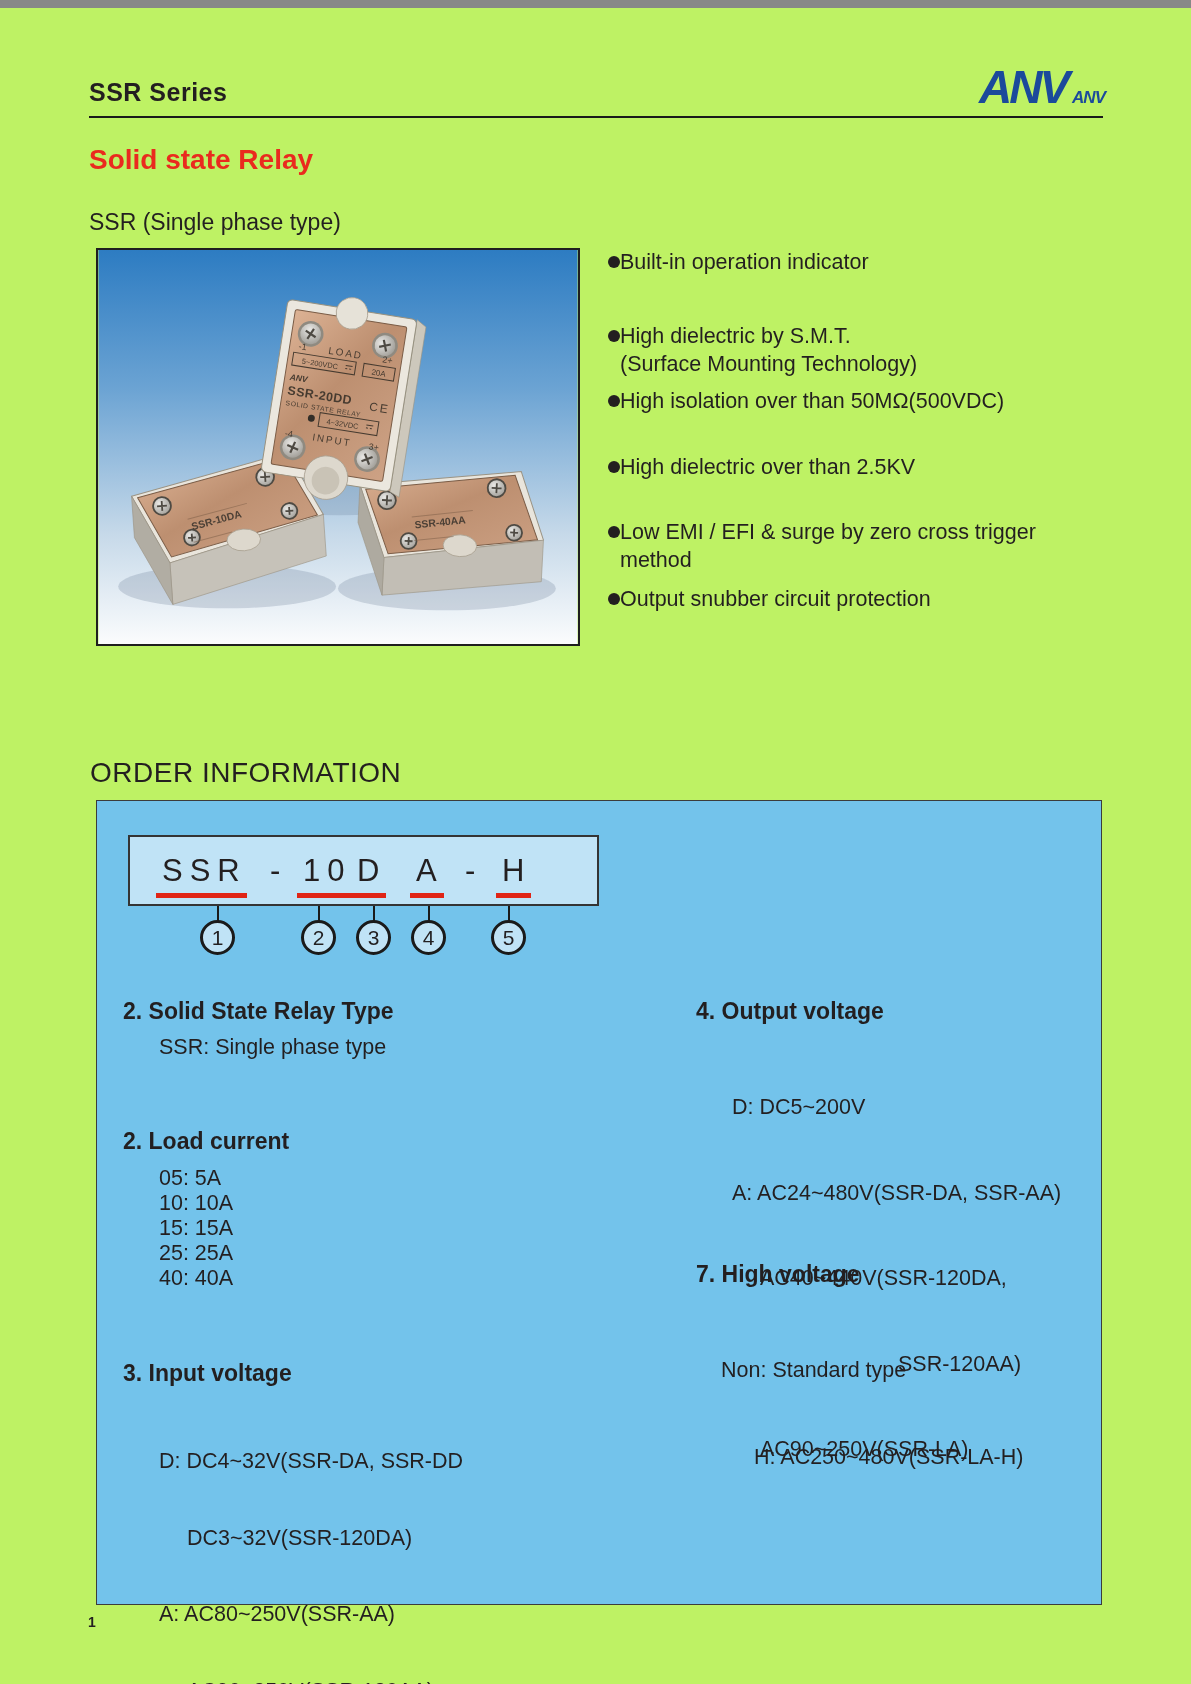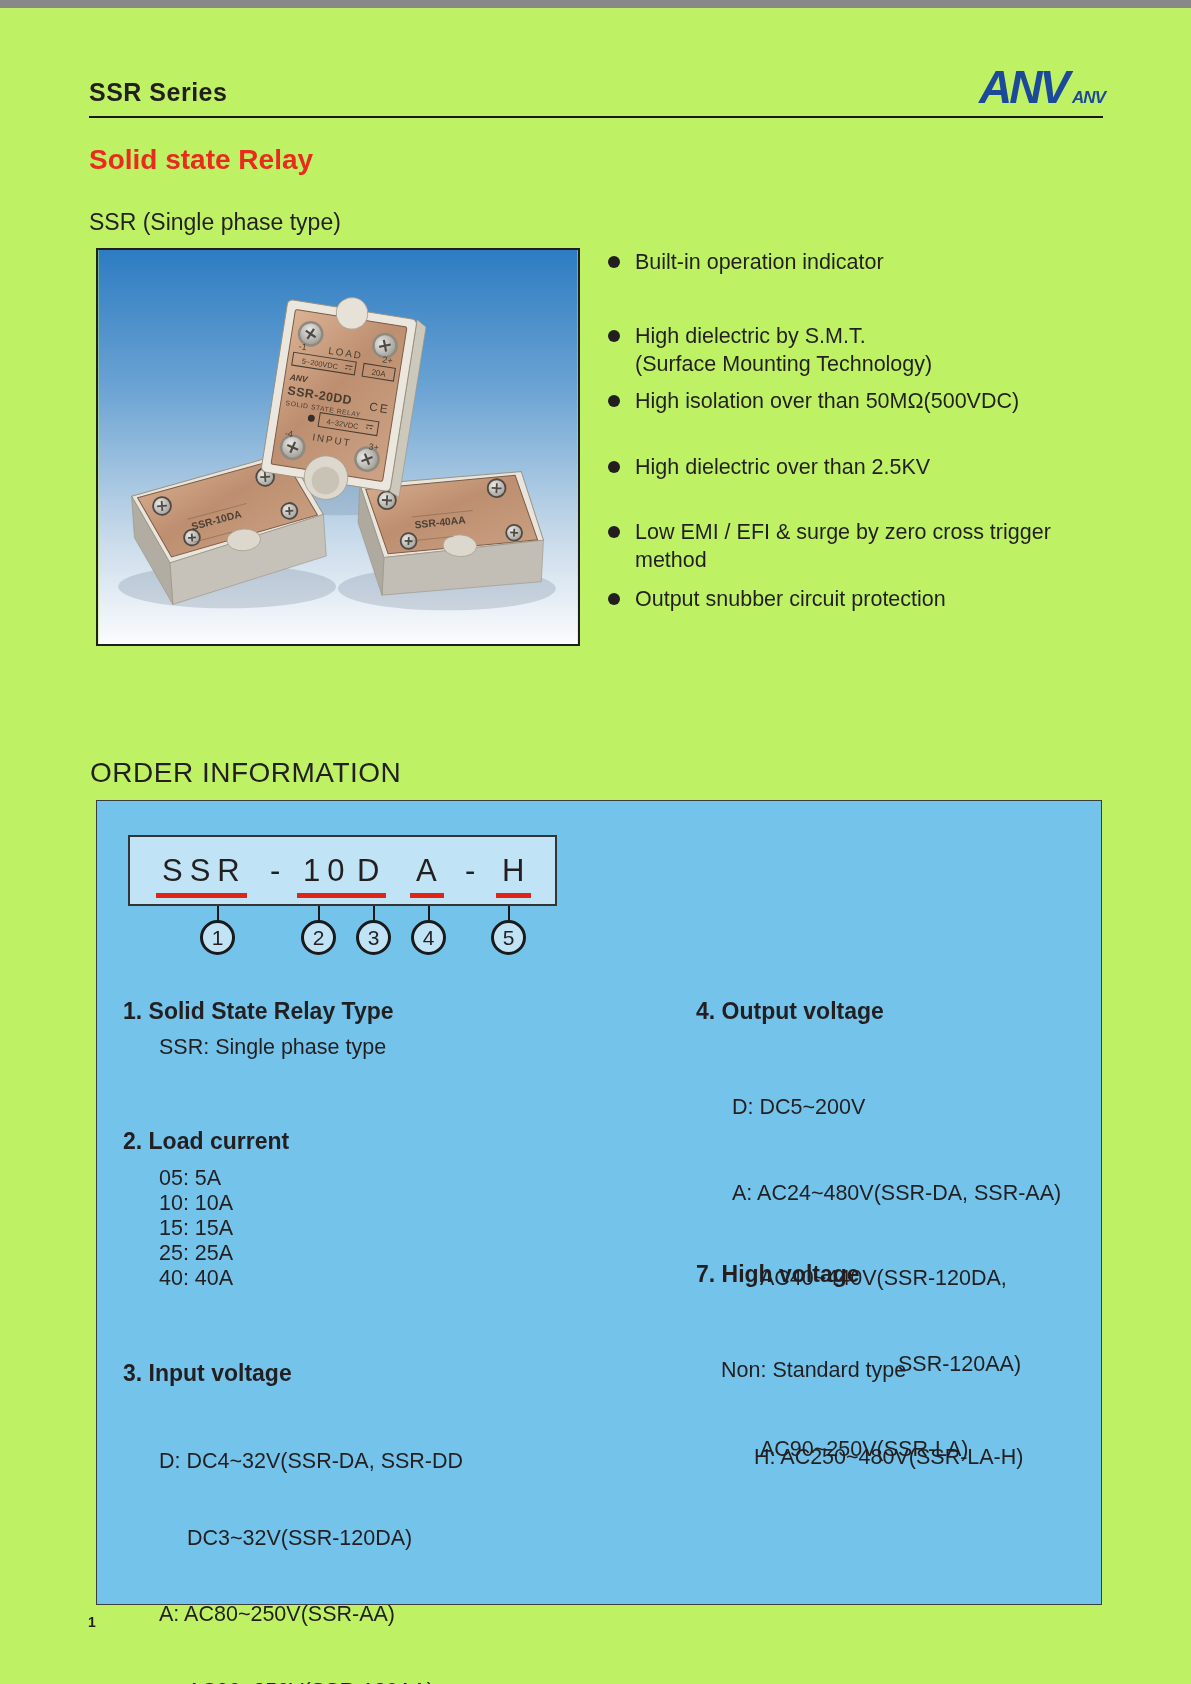--- a/index.html
+++ b/index.html
@@ -14,27 +14,27 @@
   .logo-main{font-size:46px;line-height:1;font-weight:900;font-style:italic;letter-spacing:-3px;}
   .logo-sub{font-size:17px;line-height:1;font-weight:900;font-style:italic;letter-spacing:-1px;margin:0 0 4px 5px;}
   .rule{position:absolute;left:89px;top:108px;width:1014px;height:2px;background:#1a1a1a;}
   
   .red-heading{position:absolute;left:89px;top:136px;font-size:28px;font-weight:bold;color:#ea2a1e;}
   .subheading{position:absolute;left:89px;top:201px;font-size:23px;}
   .photo{position:absolute;left:96px;top:240px;width:484px;height:398px;border:2px solid #1f1f1f;box-sizing:border-box;}
   .photo svg{display:block;width:100%;height:100%;}
   
   .features{position:absolute;left:608px;top:0;width:510px;list-style:none;margin:0;padding:0;}
-  .feature{position:absolute;display:flex;gap:15px;font-size:21.5px;line-height:28px;white-space:pre-line;}
+  .feature{position:absolute;display:flex;font-size:21.5px;line-height:28px;white-space:pre-line;}
   .feature .dot{flex:none;width:12px;height:12px;border-radius:50%;background:#231f20;margin-top:8px;}
   .f1{top:240px}.f2{top:314px}.f3{top:379px}.f4{top:445px}.f5{top:510px}.f6{top:577px}
   
   .order-heading{position:absolute;left:90px;top:749px;font-size:28px;font-weight:normal;letter-spacing:.5px;}
   .panel{position:absolute;left:96px;top:792px;width:1006px;height:805px;background:#73c3eb;border:1px solid #3c3c3c;box-sizing:border-box;}
-  .code-box{position:absolute;left:31px;top:34px;width:429px;height:71px;background:#c0e3f6;border:2px solid #343434;box-sizing:border-box;}
+  .code-box{position:absolute;left:31px;top:34px;width:471px;height:71px;background:#c0e3f6;border:2px solid #343434;box-sizing:border-box;}
   .tk{position:absolute;top:16px;font-size:31px;letter-spacing:7px;}
   .tk.u::after{content:"";position:absolute;left:-6px;right:0;bottom:-9px;height:5px;background:#e02415;}
   .tk0{left:32px}.tk1{left:140px;letter-spacing:0}.tk2{left:173px}.tk3{left:227px}.tk4{left:286px}.tk5{left:335px;letter-spacing:0}.tk6{left:372px}
   .drop{position:absolute;top:105px;width:2px;height:15px;background:#1a1a1a;}
   .d1{left:120px}.d2{left:221px}.d3{left:276px}.d4{left:331px}.d5{left:411px}
   .callout{position:absolute;top:119px;width:35px;height:35px;border-radius:50%;background:#c0e3f6;border:3px solid #1a1a1a;box-sizing:border-box;display:flex;align-items:center;justify-content:center;font-size:21px;}
   .c1{left:103px}.c2{left:204px}.c3{left:259px}.c4{left:314px}.c5{left:394px}
   .sec-title{position:absolute;font-size:23px;font-weight:bold;}
   .sec-body{position:absolute;font-size:21.5px;line-height:25.5px;white-space:pre-wrap;}
   .t1{left:26px;top:197px}.b1{left:62px;top:234px}
@@ -217,21 +217,21 @@
     <div class="drop d3"></div>
     <div class="drop d4"></div>
     <div class="drop d5"></div>
 
     <div class="callout c1">1</div>
     <div class="callout c2">2</div>
     <div class="callout c3">3</div>
     <div class="callout c4">4</div>
     <div class="callout c5">5</div>
 
-    <div class="sec-title t1">1. Solid State Relay Type</div>
+    <div class="sec-title t1">2. Solid State Relay Type</div>
     <div class="sec-body b1">SSR: Single phase type</div>
 
     <div class="sec-title t2">2. Load current</div>
     <div class="sec-body b2a">05: 5A
 10: 10A
 15: 15A
 25: 25A
 40: 40A</div>
 
     <div class="sec-title t3">3. Input voltage</div>

